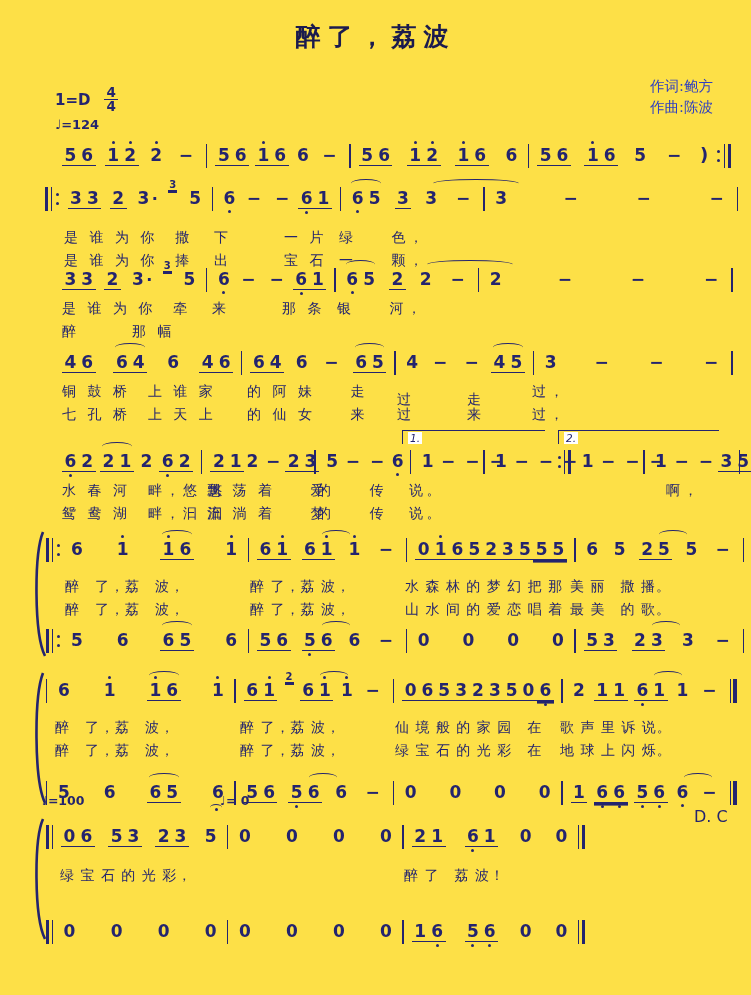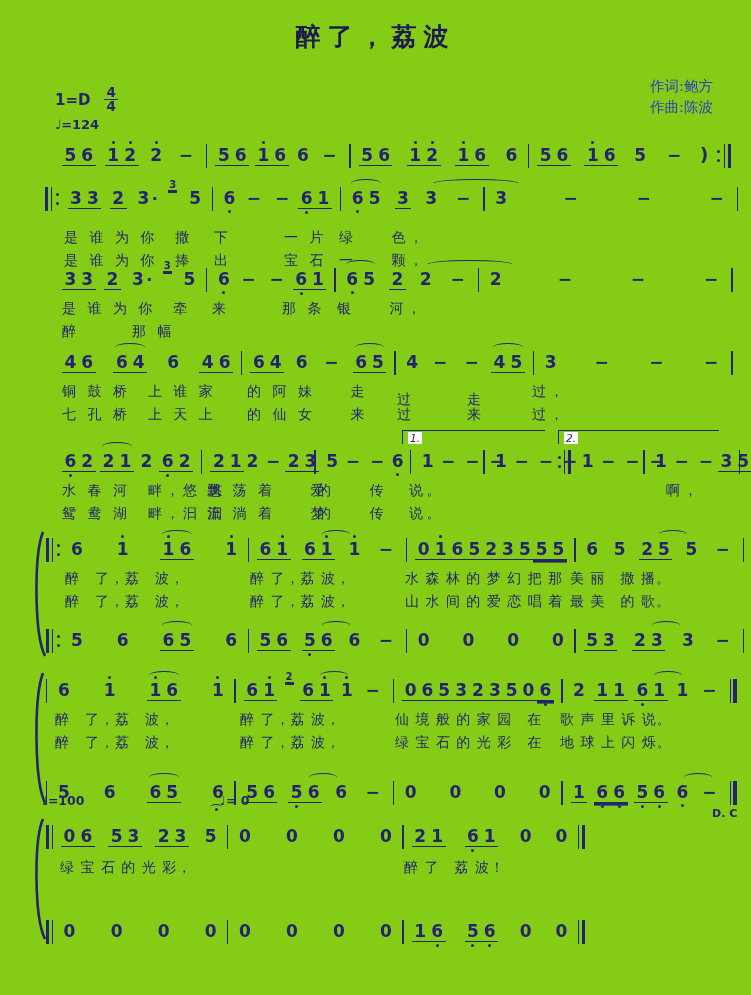--- a/index.html
+++ b/index.html
@@ -1,16 +1,16 @@
 <!DOCTYPE html>
 <html><head>
 <meta charset="utf-8">
 <style>
   html,body{margin:0;padding:0;background:#e8e8e8;}
-  .page{position:relative;width:751px;height:995px;background:#84cc16;margin:0 auto;
+  .page{position:relative;width:751px;height:995px;background:#fde047;margin:0 auto;
         font-family:"DejaVu Sans","Liberation Sans",sans-serif;color:#24246e;overflow:hidden;}
   .title{position:absolute;top:20px;left:0;width:100%;text-align:center;margin:0;
          font-size:25px;font-weight:bold;letter-spacing:7px;color:#1b1b4e;}
   .credits{position:absolute;top:76px;right:38px;font-size:14.5px;line-height:21px;color:#2e3ec2;}
   .keysig{position:absolute;left:55px;top:86px;font-weight:bold;font-size:15px;color:#24246e;}
   .keysig .row{display:flex;align-items:center;gap:14px;}
   .frac{display:inline-flex;flex-direction:column;align-items:center;font-size:13.5px;line-height:13px;font-weight:bold;}
   .frac .top{border-bottom:1.4px solid currentColor;padding:0 2px;}
   .tempo{font-size:13px;margin-top:4px;font-weight:bold;}
   .sys{position:absolute;color:#24246e;}
@@ -37,26 +37,26 @@
   .paren{font-size:18px;font-weight:bold;line-height:26px;margin-top:2px;}
   .barwrap{display:inline-flex;gap:2.5px;align-items:center;height:28px;padding-top:2px;margin:0 1px;}
   .bline{width:1.4px;height:24px;background:currentColor;display:inline-block;}
   .bline.thick{width:3.2px;}
   .rdots{display:inline-flex;flex-direction:column;gap:6px;margin:0 1px;}
   .rdots span{width:3px;height:3px;border-radius:50%;background:currentColor;}
   .lrow{display:flex;height:23px;line-height:23px;font-size:14px;white-space:pre;}
   .lcell{box-sizing:border-box;padding:0 5px;overflow:visible;}
   .lcell.r{text-align:right;}
   .verse .lcell{letter-spacing:3.5px;}
-  .chorus .lcell{letter-spacing:1px;}
+  .chorus .lcell{letter-spacing:1px;margin-top:8px;}
   .endbrk{position:absolute;top:0;height:13px;border-top:1.5px solid currentColor;border-left:1.5px solid currentColor;}
   .endbrk span{position:relative;top:-4px;left:5px;font-size:10.5px;font-style:italic;background:#fff;padding:0 2px;}
   .brace{position:absolute;left:0;top:-3px;}
   .tlabel{position:absolute;font-size:12.5px;font-weight:bold;}
-  .dc{position:absolute;font-size:11px;font-weight:bold;margin-left:18px;}
+  .dc{position:absolute;font-size:16px;font-weight:normal;}
   .fermata{position:absolute;width:12px;height:6px;border-top:1.7px solid currentColor;border-radius:50% 50% 0 0;}
   .fermata:after{content:'';position:absolute;left:4.5px;top:2.5px;width:3px;height:3px;border-radius:50%;background:currentColor;}
 </style>
 </head>
 <body>
 
 <div class="page">
 
   <h1 class="title">醉了，荔波</h1>
 

